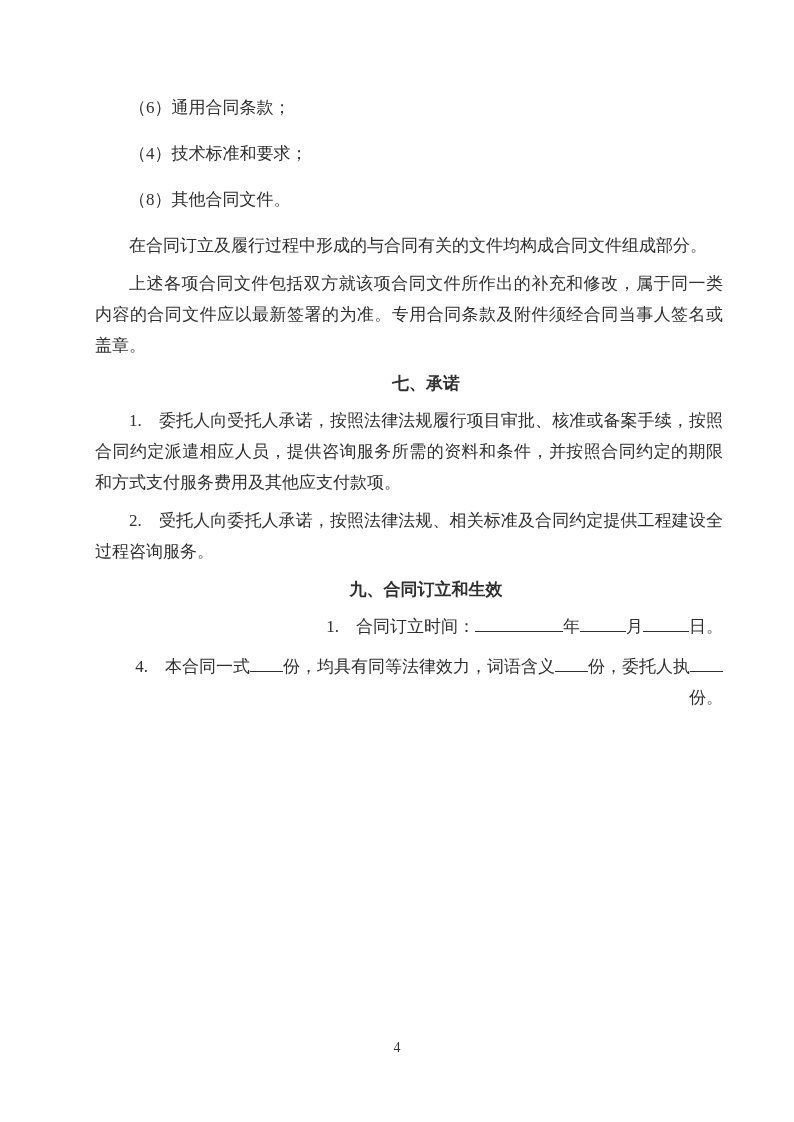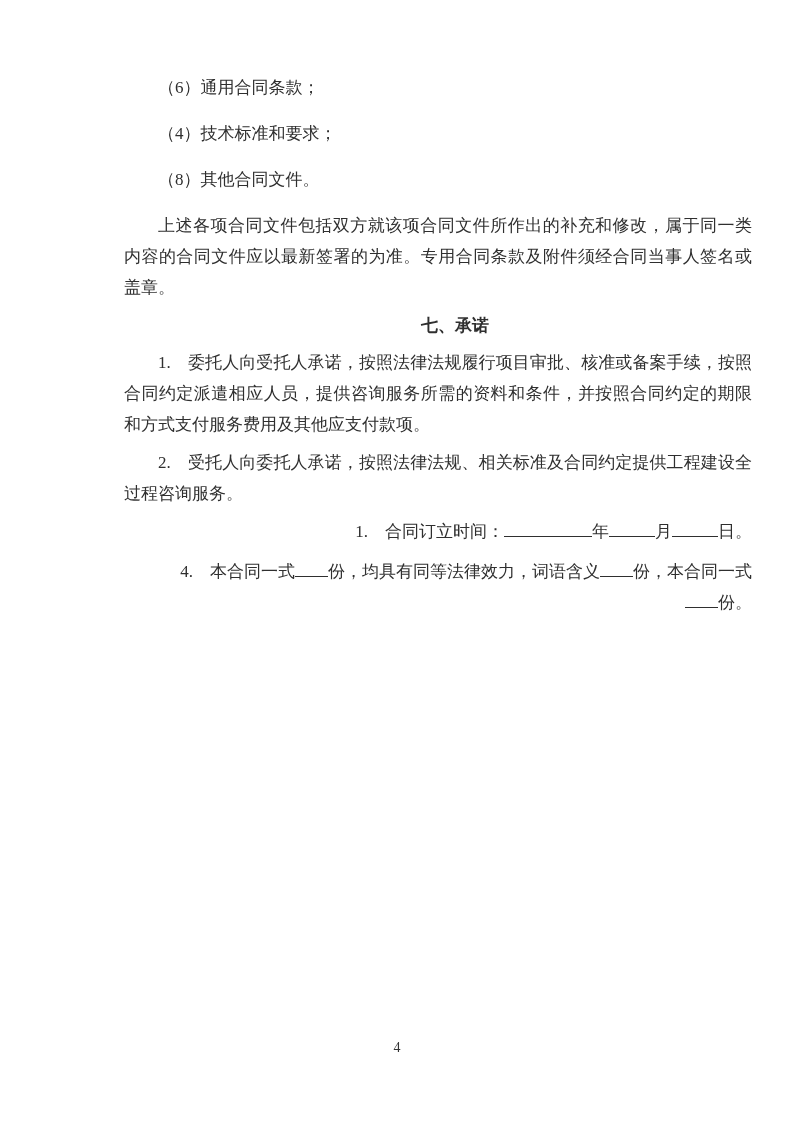--- a/index.html
+++ b/index.html
@@ -12,23 +12,22 @@
     width: 794px;
     height: 1122px;
     background: #ffffff;
     font-family: "Liberation Serif", "DejaVu Serif", serif;
     color: #2f2f2f;
     overflow: hidden;
   }
   .content {
     position: absolute;
     left: 95px;
-    top: 72px;
+    top: 92px;
     width: 628px;
-    margin-left: 29px;
   }
   .content p {
     margin: 0;
     font-size: 17px;
     line-height: 31px;
     text-align: justify;
     text-indent: 2em;
     word-break: break-all;
   }
   
@@ -62,21 +61,23 @@
   }
 </style>
 </head>
 <body>
 
 <div class="page">
   <div class="content">
       <p class="li"><span>（6）通用合同条款；</span></p>
       <p class="li"><span>（4）技术标准和要求；</span></p>
       <p class="li"><span>（8）其他合同文件。</span></p>
+      <p class="p"><span>在合同订立及履行过程中形成的与合同有关的文件均构成合同文件组成部分。</span></p>
       <p class="p"><span>上述各项合同文件包括双方就该项合同文件所作出的补充和修改，属于同一类内容的合同文件应以最新签署的为准。专用合同条款及附件须经合同当事人签名或盖章。</span></p>
       <p class="h"><span>七、承诺</span></p>
       <p class="p"><span>1.　委托人向受托人承诺，按照法律法规履行项目审批、核准或备案手续，按照合同约定派遣相应人员，提供咨询服务所需的资料和条件，并按照合同约定的期限和方式支付服务费用及其他应支付款项。</span></p>
       <p class="p"><span>2.　受托人向委托人承诺，按照法律法规、相关标准及合同约定提供工程建设全过程咨询服务。</span></p>
+      <p class="h"><span>九、合同订立和生效</span></p>
       <p class="num"><span>1.　合同订立时间：</span><span class="blank" style="width: 88px;"></span><span>年</span><span class="blank" style="width: 46px;"></span><span>月</span><span class="blank" style="width: 46px;"></span><span>日。</span></p>
-      <p class="num"><span>4.　本合同一式</span><span class="blank" style="width: 33px;"></span><span>份，均具有同等法律效力，词语含义</span><span class="blank" style="width: 33px;"></span><span>份，本合同一式</span><span class="blank" style="width: 33px;"></span><span>份。</span></p>
+      <p class="num"><span>4.　本合同一式</span><span class="blank" style="width: 33px;"></span><span>份，均具有同等法律效力，词语含义</span><span class="blank" style="width: 33px;"></span><span>份，委托人执</span><span class="blank" style="width: 33px;"></span><span>份。</span></p>
     </div>
   <div class="page-number">4</div>
 </div>
 
 </body></html>

